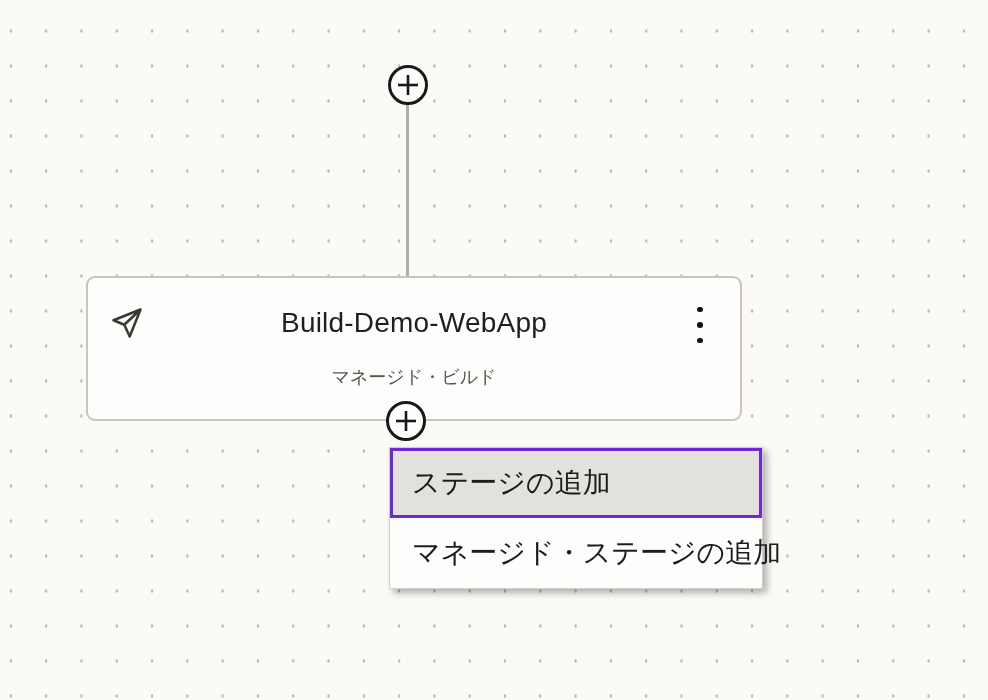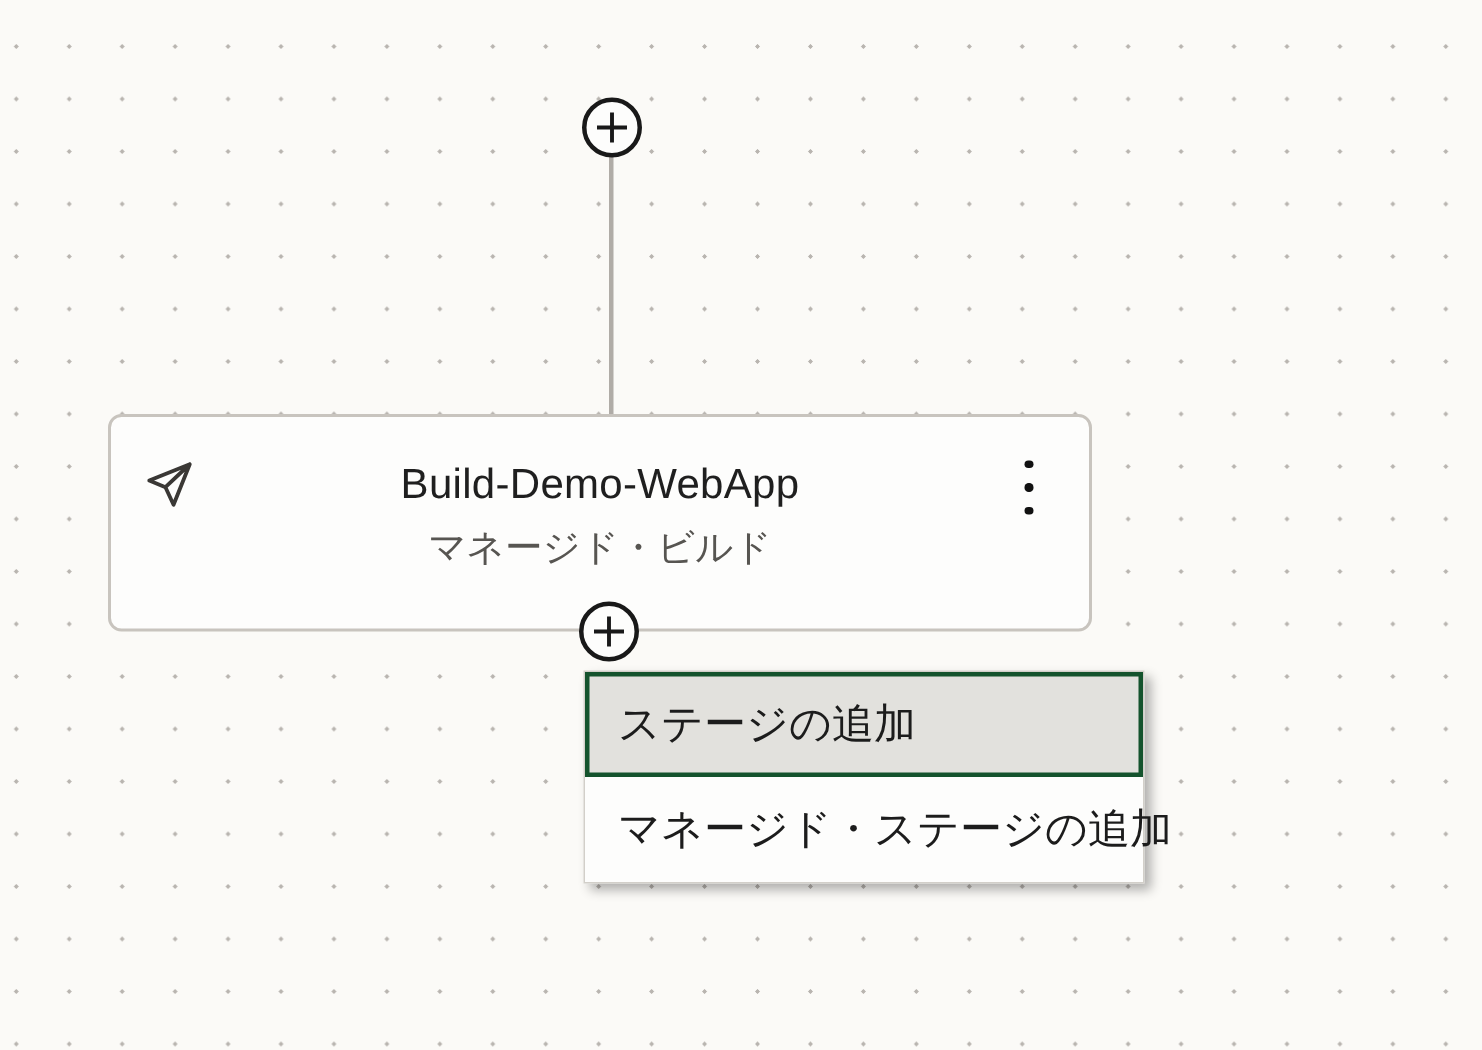--- a/index.html
+++ b/index.html
@@ -44,21 +44,21 @@
     top: 103px;
     width: 3px;
     height: 174px;
     background: #b0aca7;
     z-index: 1;
   }
 
   
   .stage-card {
     position: absolute;
-    left: 72px;
+    left: 86px;
     top: 276px;
     width: 656px;
     height: 145px;
     background: #fdfdfc;
     border: 2px solid #c8c4be;
     border-radius: 9px;
     z-index: 2;
     cursor: pointer;
   }
   .card-icon {
@@ -74,22 +74,22 @@
     top: 29px;
     width: 100%;
     text-align: center;
   }
   .card-title {
     font-size: 28px;
     color: #1f1f1f;
     letter-spacing: 0.2px;
   }
   .card-subtitle {
-    margin-top: 9px;
-    font-size: 25px;
+    margin-top: 26px;
+    font-size: 18px;
     color: #575551;
   }
   .kebab-btn {
     position: absolute;
     right: 20px;
     top: 22px;
     width: 40px;
     height: 50px;
     background: transparent;
     border: none;
@@ -125,21 +125,21 @@
     align-items: center;
     padding-left: 22px;
     font-size: 28px;
     color: #1c1c1c;
     background: #fdfdfc;
     cursor: pointer;
     white-space: nowrap;
   }
   .menu-item.selected {
     background: #e2e1dd;
-    border: 3px solid #14532d;
+    border: 3px solid #6d28d9;
     padding-left: 19px;
   }
 </style>
 </head>
 <body>
 
 <div class="canvas">
 
   <button class="add-btn top">
     <span>

